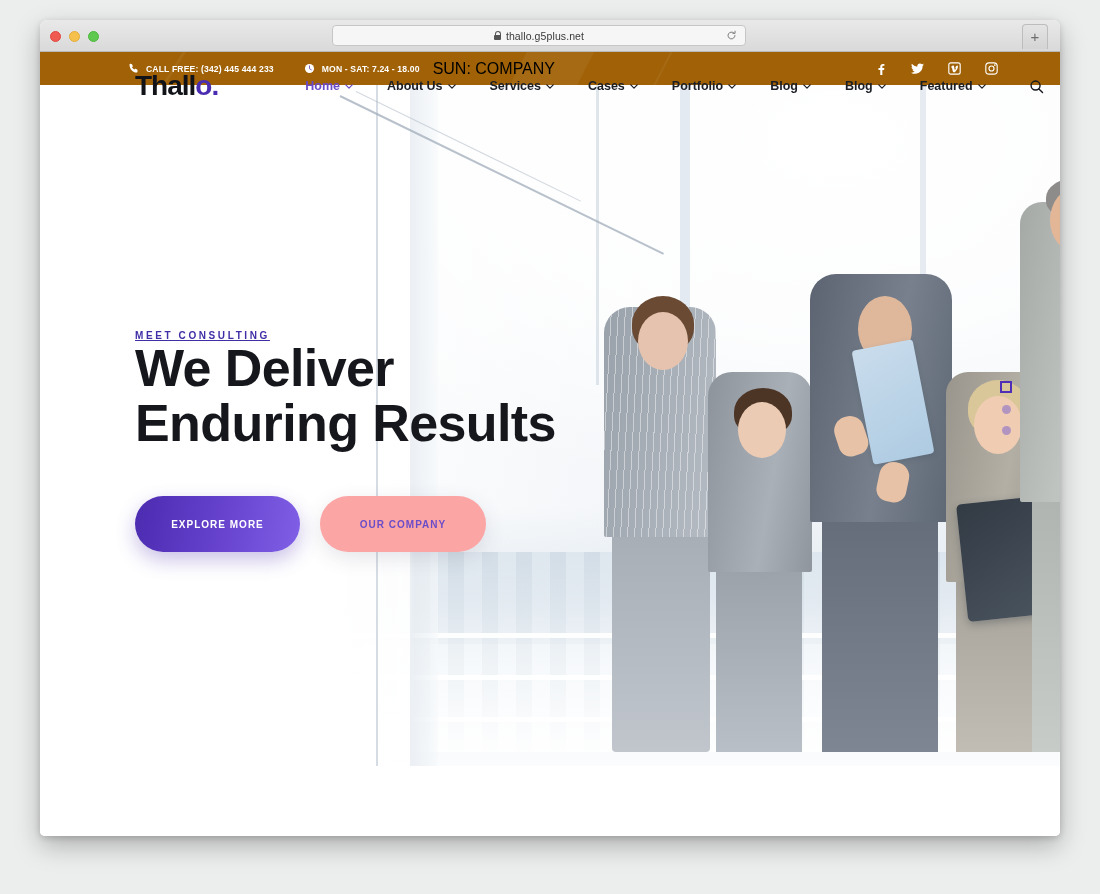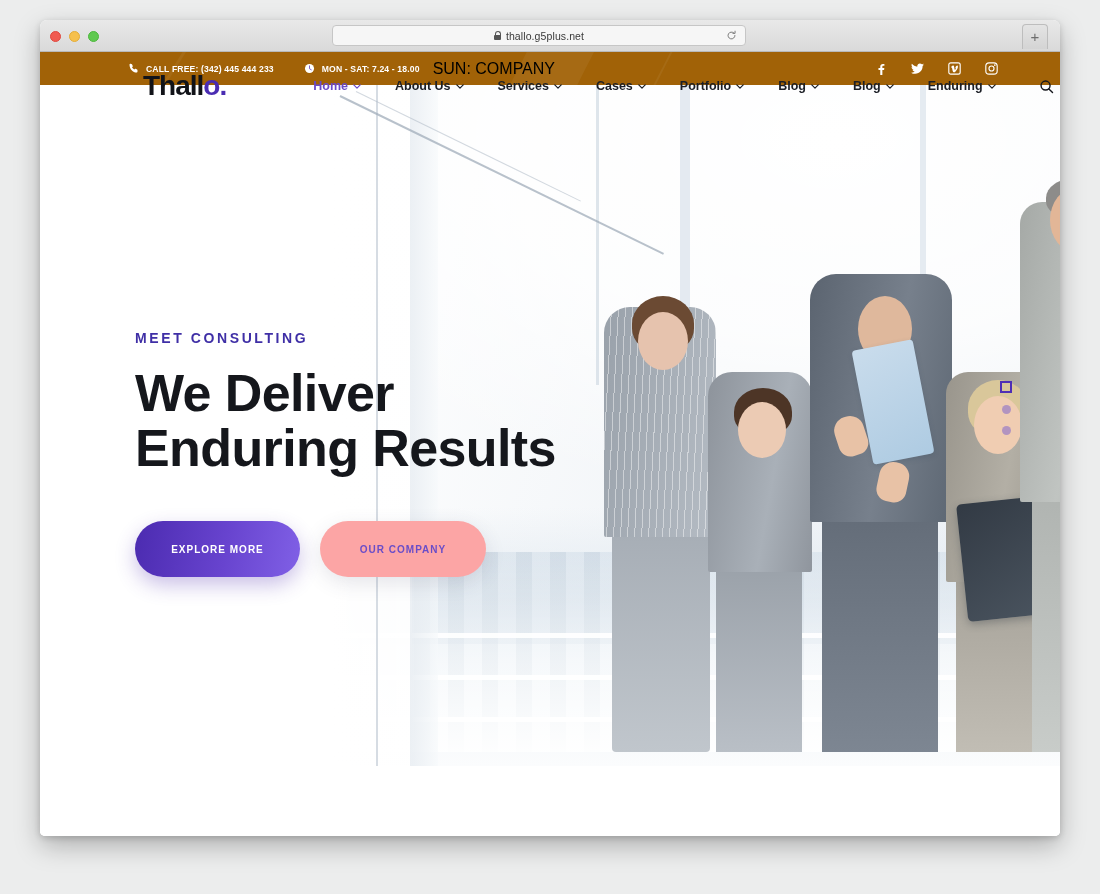--- a/index.html
+++ b/index.html
@@ -298,25 +298,25 @@
     width: 84px; height: 118px;
     background: linear-gradient(150deg,#323a44,#4a545f);
     border-radius: 5px;
     transform: rotate(-6deg);
     box-shadow: 0 3px 8px rgba(30,40,50,.3);
   }
 
   
   .hero-copy { position: absolute; left: 95px; top: 245px; z-index: 6; }
   .eyebrow {
-    font-size: 14px;
+    font-size: 10px;
     font-weight: bold;
     letter-spacing: 2.6px;
     color: #3f2fa6;
-    margin-bottom: 20px;
+    text-decoration: underline;
   }
   .hero-title {
     font-size: 52px;
     line-height: 1.05;
     font-weight: bold;
     color: #15171c;
     letter-spacing: -.6px;
     white-space: pre-line;
   }
   .hero-buttons { display: flex; align-items: center; gap: 20px; margin-top: 46px; }
@@ -368,21 +368,20 @@
   .page-body { height: 70px; background: #ffffff; }
 
   
   .site-header {
     position: absolute;
     left: 0; right: 0; top: 0;
     height: 68px;
     display: flex;
     align-items: center;
     z-index: 8;
-    padding-left: 8px;
   }
   .logo {
     margin-left: 95px;
     font-size: 28px;
     font-weight: bold;
     letter-spacing: -1px;
     color: #111318;
   }
   .logo .accent { color: #4a2cb2; }
 
@@ -591,21 +590,21 @@
               <path d="M1 1l4 4 4-4" fill="none" stroke="currentColor" stroke-width="1.5" stroke-linecap="round" stroke-linejoin="round"></path>
             </svg>
         </div>
         <div class="nav-item">
           <span>Blog</span>
           <svg class="caret" viewBox="0 0 10 6">
               <path d="M1 1l4 4 4-4" fill="none" stroke="currentColor" stroke-width="1.5" stroke-linecap="round" stroke-linejoin="round"></path>
             </svg>
         </div>
         <div class="nav-item">
-          <span>Enduring</span>
+          <span>Featured</span>
           <svg class="caret" viewBox="0 0 10 6">
               <path d="M1 1l4 4 4-4" fill="none" stroke="currentColor" stroke-width="1.5" stroke-linecap="round" stroke-linejoin="round"></path>
             </svg>
         </div>
 
         <div class="nav-search">
           <svg width="15" height="15" viewBox="0 0 16 16">
             <circle cx="7" cy="7" r="4.8" fill="none" stroke="currentColor" stroke-width="1.5"></circle>
             <path d="M10.6 10.6L14.4 14.4" stroke="currentColor" stroke-width="1.5" stroke-linecap="round"></path>
           </svg>

